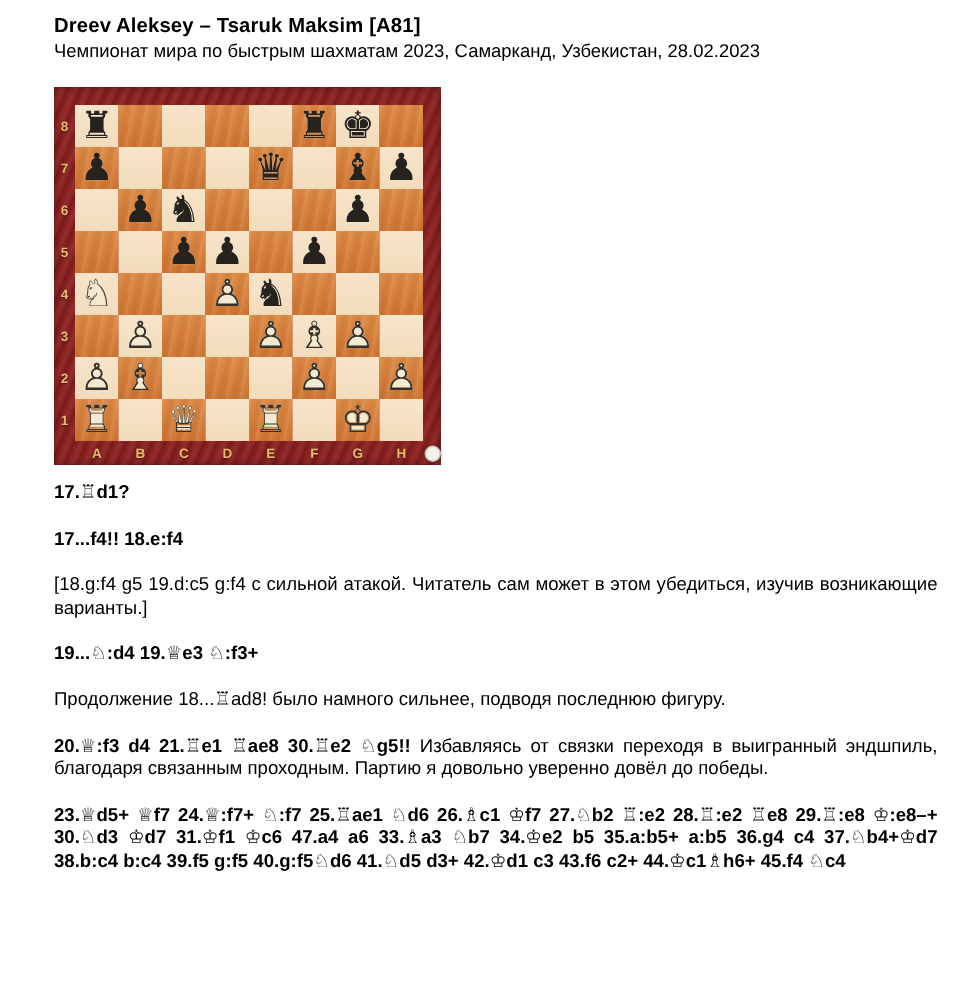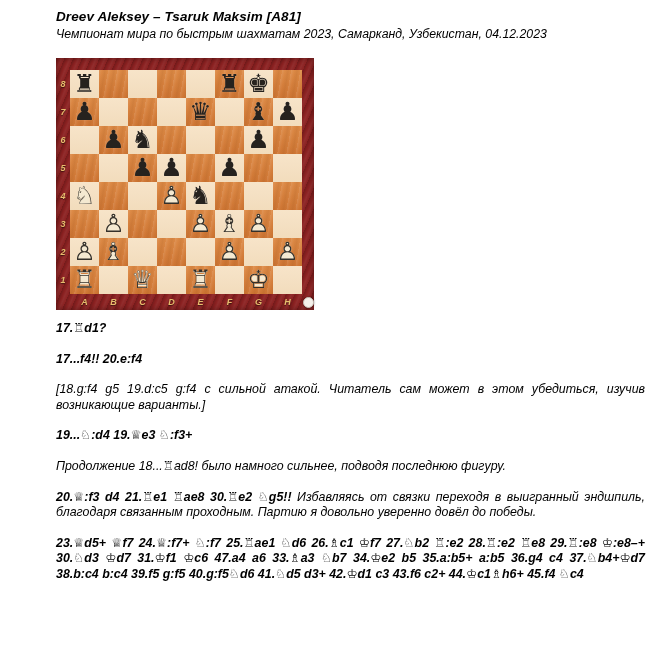--- a/index.html
+++ b/index.html
@@ -2,21 +2,21 @@
 <html><head>
 <meta charset="utf-8">
 <style>
   html,body { margin:0; padding:0; background:#ffffff; }
   body {
     width:650px; height:654px; overflow:hidden;
     font-family:"Liberation Sans","DejaVu Sans",sans-serif;
     color:#000;
     -webkit-font-smoothing:antialiased;
   }
-  .page { padding:9px 18px 0 56px;font-style:italic; }
+  .page { padding:9px 18px 0 36px; }
 
   .title {
     font-size:13.5px; font-weight:bold; line-height:16px;
     margin:0 0 2px 0; letter-spacing:0.1px;
   }
   .subtitle {
     font-size:12.3px; line-height:14px; margin:0 0 17px 0;
   }
 
   
@@ -75,21 +75,21 @@
     text-align:justify; margin:15px 5px 0 0;
   }
   .content p.first { margin-top:10px; }
   .content p b { font-weight:bold; }
 </style>
 </head>
 <body>
 
 <div class="page">
   <p class="title">Dreev Aleksey – Tsaruk Maksim [A81]</p>
-  <p class="subtitle">Чемпионат мира по быстрым шахматам 2023, Самарканд, Узбекистан, 04.12.2023</p>
+  <p class="subtitle">Чемпионат мира по быстрым шахматам 2023, Самарканд, Узбекистан, 28.02.2023</p>
 
   <div class="board" id="board">
       <div class="cell border"></div>
       <div class="cell border"></div>
       <div class="cell border"></div>
       <div class="cell border"></div>
       <div class="cell border"></div>
       <div class="cell border"></div>
       <div class="cell border"></div>
       <div class="cell border"></div>
@@ -310,20 +310,20 @@
       <div class="cell file-label">F</div>
       <div class="cell file-label">G</div>
       <div class="cell file-label">H</div>
       <div class="cell indicator">
         <div class="dot"></div>
       </div>
     </div>
 
   <div class="content" id="content">
       <p class="first"><b>17.♖d1?</b></p>
-      <p><b>17...f4!! 20.e:f4</b></p>
+      <p><b>17...f4!! 18.e:f4</b></p>
       <p><span>[18.g:f4 g5 19.d:c5 g:f4 с сильной атакой. Читатель сам может в этом убедиться, изучив возникающие варианты.]</span></p>
       <p><b>19...♘:d4 19.♕e3 ♘:f3+</b></p>
       <p><span>Продолжение 18...♖ad8! было намного сильнее, подводя последнюю фигуру.</span></p>
       <p><b>20.♕:f3 d4 21.♖e1 ♖ae8 30.♖e2 ♘g5!! </b><span>Избавляясь от связки переходя в выигранный эндшпиль, благодаря связанным проходным. Партию я довольно уверенно довёл до победы.</span></p>
       <p><b>23.♕d5+ ♕f7 24.♕:f7+ ♘:f7 25.♖ae1 ♘d6 26.♗c1 ♔f7 27.♘b2 ♖:e2 28.♖:e2 ♖e8 29.♖:e8 ♔:e8–+ 30.♘d3 ♔d7 31.♔f1 ♔c6 47.a4 a6 33.♗a3 ♘b7 34.♔e2 b5 35.a:b5+ a:b5 36.g4 c4 37.♘b4+♔d7 38.b:c4 b:c4 39.f5 g:f5 40.g:f5♘d6 41.♘d5 d3+ 42.♔d1 c3 43.f6 c2+ 44.♔c1♗h6+ 45.f4 ♘c4</b></p>
     </div>
 </div>
 
 </body></html>

